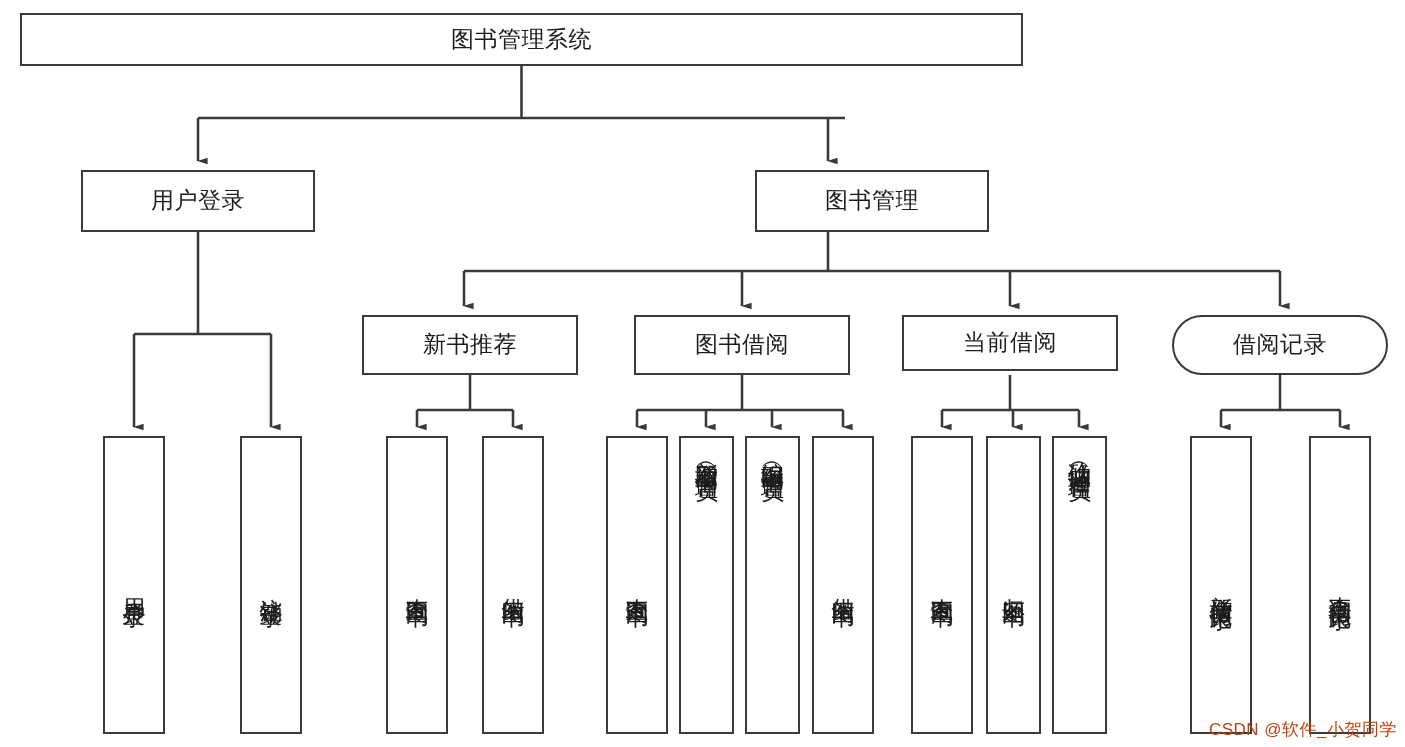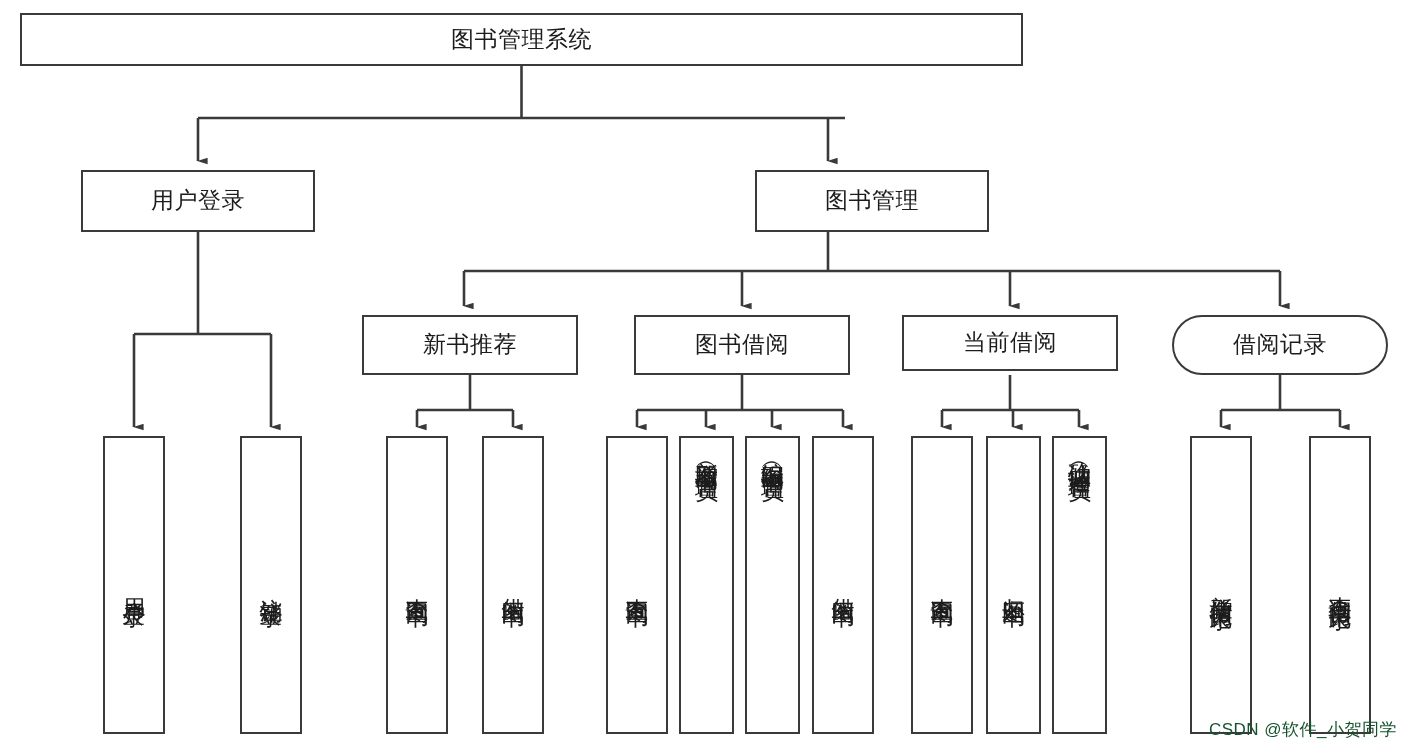--- a/index.html
+++ b/index.html
@@ -66,21 +66,21 @@
     top: 0;
     width: 1405px;
     height: 747px;
     pointer-events: none;
   }
   .watermark {
     position: absolute;
     right: 8px;
     bottom: 6px;
     font-size: 17px;
-    color: #14532d;
+    color: #c2410c;
     white-space: nowrap;
     letter-spacing: 0.5px;
   }
 </style>
 </head>
 <body>
 
 <div id="diagram-root">
 
   <svg class="connectors" viewBox="0 0 1405 747" xmlns="http://www.w3.org/2000/svg">

